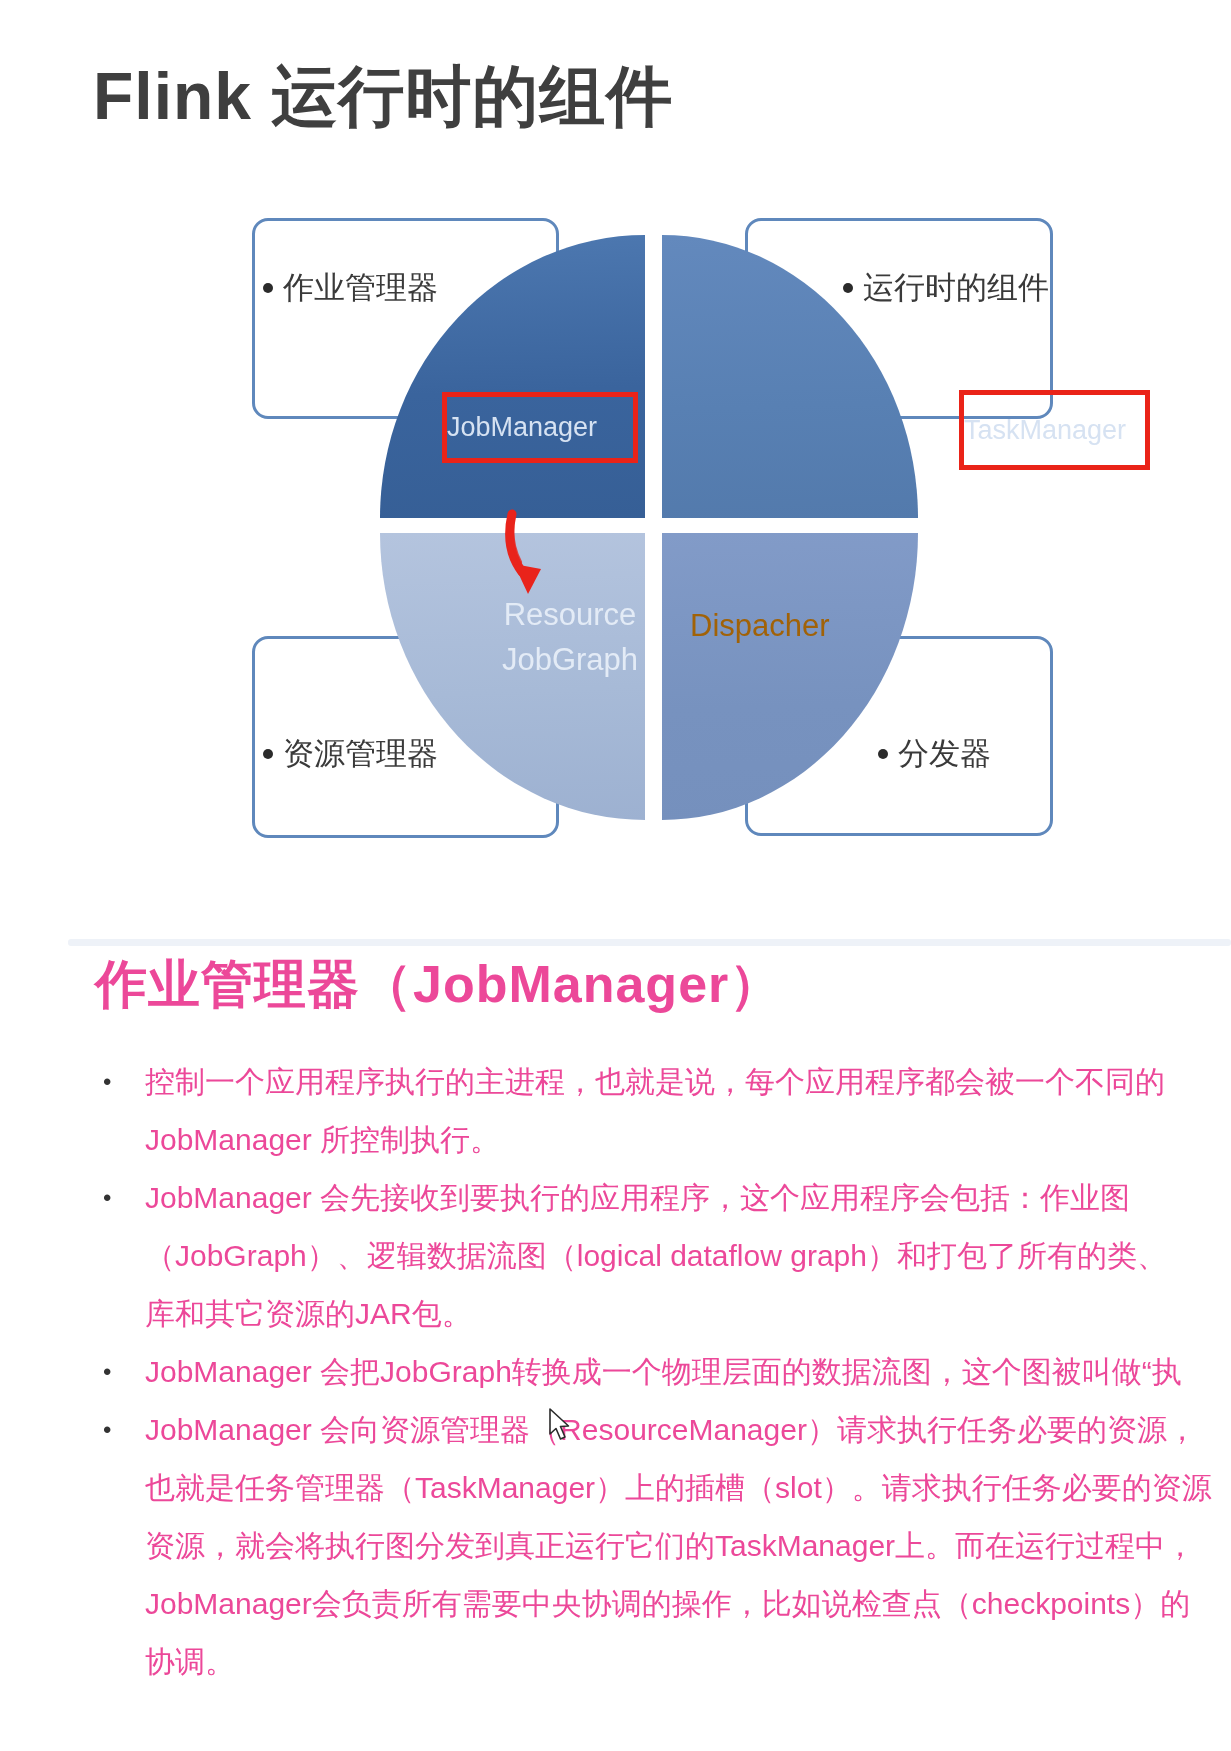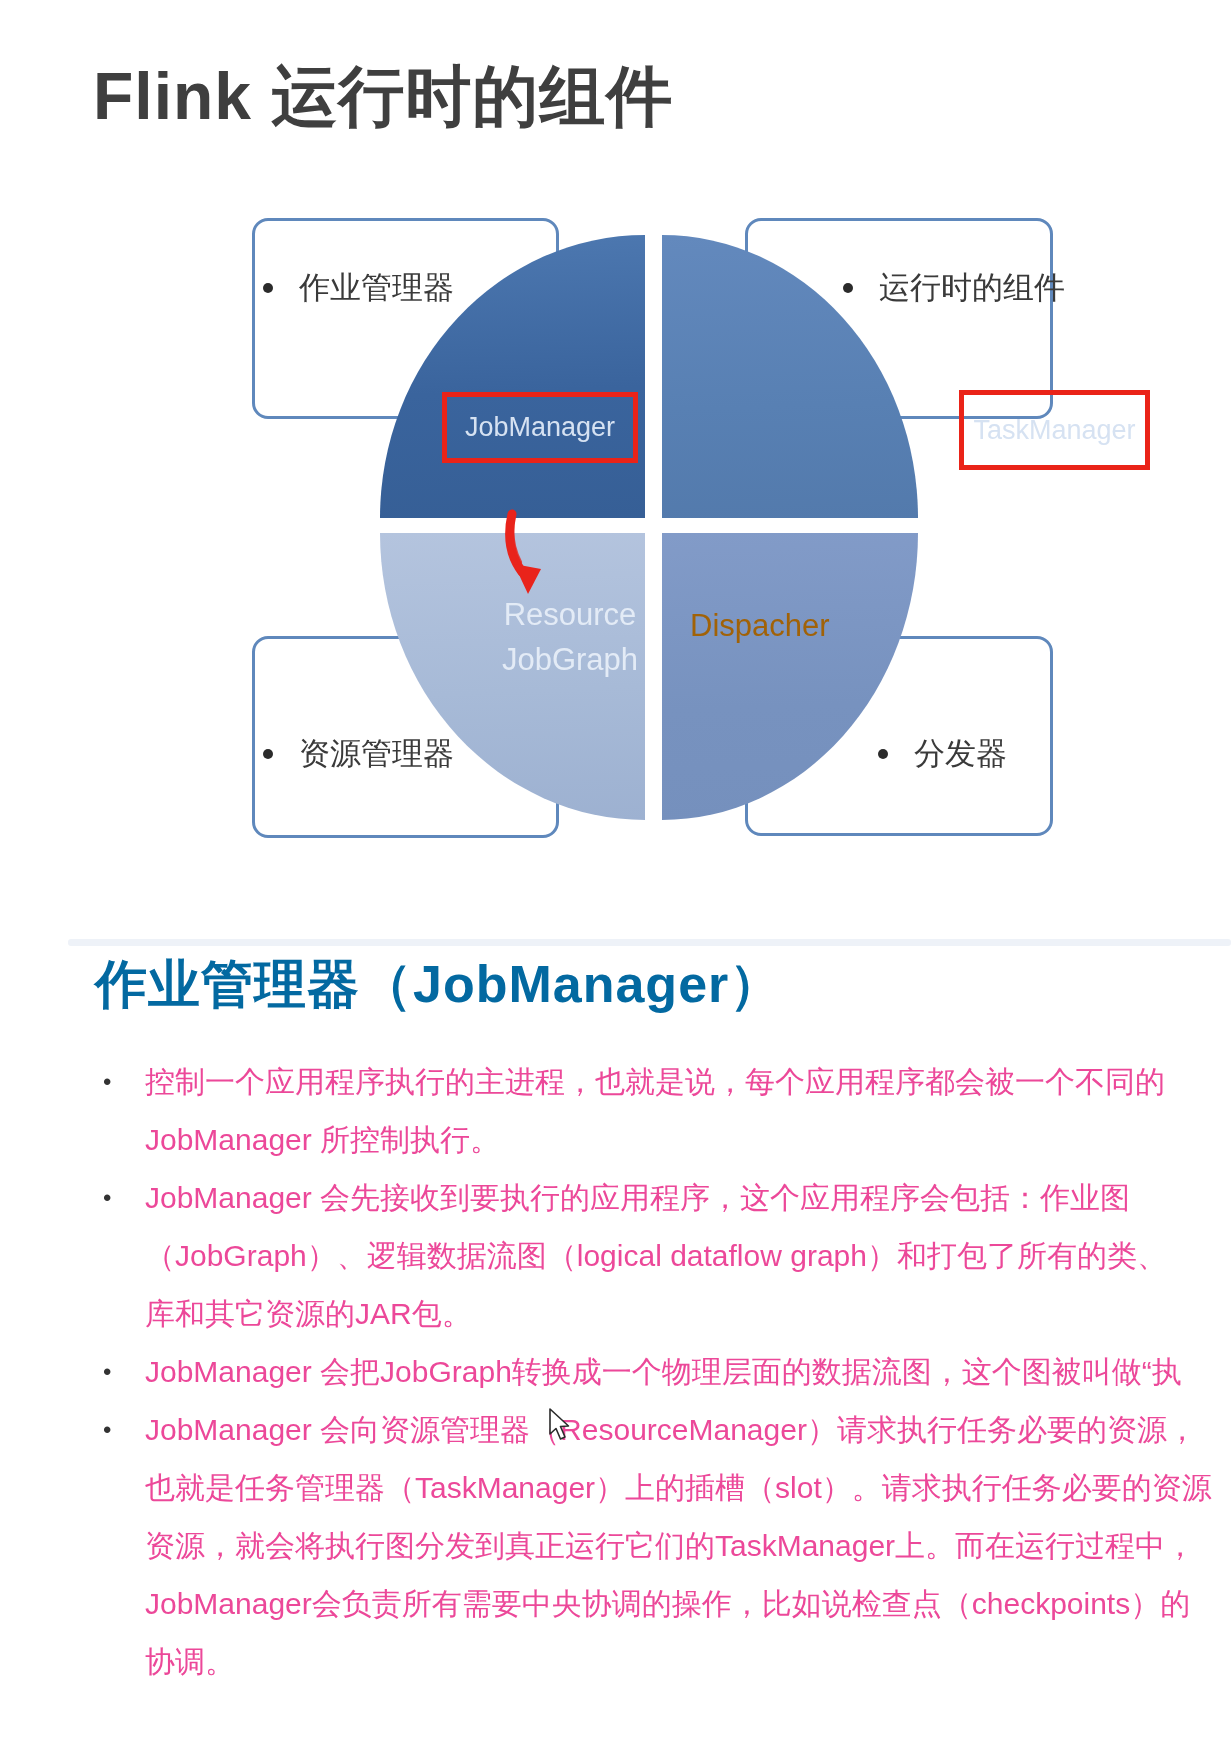--- a/index.html
+++ b/index.html
@@ -8,52 +8,52 @@
     font-family:"Liberation Sans",sans-serif;color:#2d2d2d;
   }
   .abs{position:absolute;}
 
   
   .main-title{
     left:93px;top:52px;font-size:66px;font-weight:600;color:#3f3f3f;
     letter-spacing:1px;white-space:nowrap;
   }
   .section-heading{
-    left:95px;top:950px;font-size:52px;font-weight:600;color:#0369a1;
+    left:95px;top:950px;font-size:52px;font-weight:600;color:#ec4899;
     letter-spacing:1px;white-space:nowrap;
   }
   .divider{left:68px;top:939px;width:1163px;height:7px;background:#eef2f8;border-radius:3px;}
 
   
   .callout{background:#ffffff;border:3px solid #5f88bc;border-radius:16px;}
   .c-tl{left:252px;top:218px;width:301px;height:195px;}
   .c-tr{left:745px;top:218px;width:302px;height:195px;}
   .c-bl{left:252px;top:636px;width:301px;height:196px;}
   .c-br{left:745px;top:636px;width:302px;height:194px;}
-  .callout-label{display:flex;align-items:center;gap:26px;height:40px;z-index:6;justify-content:flex-end;}
+  .callout-label{display:flex;align-items:center;gap:10px;height:40px;z-index:6;justify-content:flex-end;}
   .callout-label .cdot{width:10px;height:10px;border-radius:50%;background:#2b2b2b;flex:0 0 auto;}
   .callout-label .ctext{font-size:31px;color:#3a3a3a;white-space:nowrap;}
   .l-tl{left:263px;top:268px;}
   .l-tr{left:843px;top:268px;}
   .l-bl{left:263px;top:734px;}
   .l-br{left:878px;top:734px;}
 
   
   .pie{left:380px;top:235px;width:538px;height:585px;z-index:4;}
   .quad{position:absolute;}
   .q-tl{left:0;top:0;width:265px;height:283px;border-radius:100% 0 0 0;
         background:linear-gradient(178deg,#4d78b0 0%,#3a649d 55%,#365f96 100%);}
   .q-tr{left:282px;top:0;width:256px;height:283px;border-radius:0 100% 0 0;
         background:linear-gradient(178deg,#6389bd 0%,#5880b3 60%,#537aac 100%);}
   .q-bl{left:0;top:298px;width:265px;height:287px;border-radius:0 0 0 100%;
         background:linear-gradient(178deg,#b4c4de 0%,#a7bad7 55%,#9db1d1 100%);}
   .q-br{left:282px;top:298px;width:256px;height:287px;border-radius:0 0 100% 0;
         background:linear-gradient(178deg,#829bc8 0%,#7792bf 60%,#7590bd 100%);}
 
-  .redbox{position:absolute;border:5px solid #ea2318;display:flex;align-items:center;justify-content:center;}
+  .redbox{position:absolute;border:5px solid #ea2318;display:flex;align-items:center;}
   .r-jm{left:62px;top:157px;width:186px;height:61px;}
   .r-tm{left:297px;top:155px;width:181px;height:70px;}
   .quad-label{font-size:27px;color:#d6e2f2;white-space:nowrap;}
   .rm-label{position:absolute;left:80px;top:357px;width:220px;text-align:center;
             font-size:31px;line-height:45px;color:#e3ebf6;}
   .dp-label{position:absolute;left:310px;top:373px;font-size:31px;color:#a16207;white-space:nowrap;}
 
   .arrow-svg{left:480px;top:500px;z-index:7;}
   .cursor-svg{left:548px;top:1408px;z-index:9;}
 

